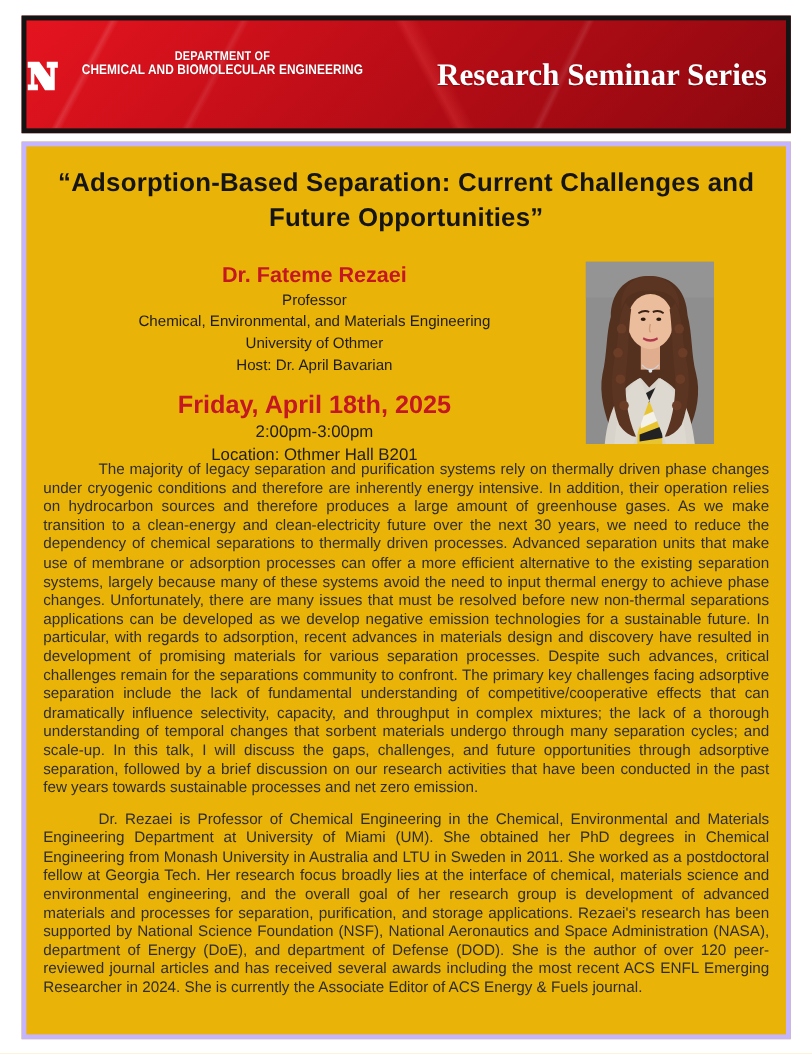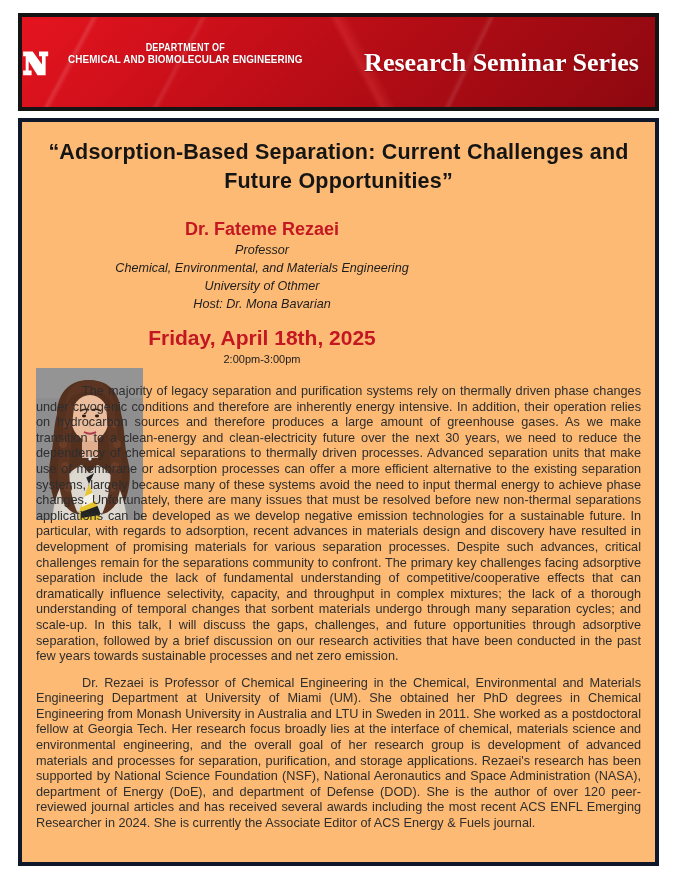--- a/index.html
+++ b/index.html
@@ -38,36 +38,36 @@
   .banner-title {
     flex:1; text-align:right; padding-right:16px;
     color:#ffffff; font-weight:bold; font-size:26px; line-height:37px;
     text-shadow:0 1px 1px rgba(0,0,0,.3);
     font-family:Liberation Serif, serif;
   }
 
   
   .content-box {
     position:absolute; left:18px; top:118px; width:641px; height:748px;
-    border:4px solid #0f172a; background:#fdba74;
+    border:4px solid #c4b5fd; background:#eab308;
     padding:12px 14px 0 14px;
   }
   .seminar-title {
     text-align:center; font-weight:bold; font-size:21.5px; line-height:29px;
     color:#151515; margin-top:4px; letter-spacing:.2px;
   }
 
   .speaker-row {
-    display:flex; margin-top:22px; height:153px;flex-direction:column;
+    display:flex; margin-top:22px; height:153px;
   }
   .speaker-col { width:452px; text-align:center; }
   .speaker-name { color:#c31722; font-weight:bold; font-size:18px; line-height:22px; }
-  .speaker-sub  { font-style:italic; font-size:12.6px; line-height:16px; color:#1d1d1d; margin-top:2px; }
+  .speaker-sub  { font-size:12.6px; line-height:16px; color:#1d1d1d; margin-top:2px; }
   .event-date   { color:#c31722; font-weight:bold; font-size:21px; line-height:22px; margin-top:15px; }
-  .event-sub    { font-size:11px; line-height:16.5px; color:#1d1d1d; margin-top:2px; }
+  .event-sub    { font-size:14px; line-height:16.5px; color:#1d1d1d; margin-top:2px; }
 
   .photo-frame { width:107px; height:152px; flex:none; }
   .photo-frame svg { display:block; width:107px; height:152px; }
 
   
   .para {
     margin-top:13px;
     font-size:12.7px; line-height:15.6px; color:#2e2e2e;
     text-align:justify; text-indent:46px;
   }
@@ -94,24 +94,25 @@
 <div class="content-box">
 
   <div class="seminar-title">“Adsorption-Based Separation: Current Challenges and Future Opportunities”</div>
 
   <div class="speaker-row">
     <div class="speaker-col">
       <div class="speaker-name">Dr. Fateme Rezaei</div>
       <div class="speaker-sub">Professor</div>
       <div class="speaker-sub">Chemical, Environmental, and Materials Engineering</div>
       <div class="speaker-sub">University of Othmer</div>
-      <div class="speaker-sub">Host: Dr. Mona Bavarian</div>
+      <div class="speaker-sub">Host: Dr. April Bavarian</div>
 
       <div class="event-date">Friday, April 18th, 2025</div>
       <div class="event-sub">2:00pm-3:00pm</div>
+      <div class="event-sub">Location: Othmer Hall B201</div>
     </div>
 
     <div class="photo-frame">
       <svg viewBox="0 0 107 152" aria-hidden="true">
         <rect width="107" height="152" fill="#8e8e8e"></rect>
         <rect width="107" height="30" fill="#949494"></rect>
 
         <path d="M53 12 C31 12 21 28 21 46 C17 60 18 78 14 94 C11 110 16 128 22 142 L30 150 L78 150 L86 140 C93 126 96 108 92 93 C88 78 89 60 85 45 C84 26 74 12 53 12 Z" fill="#54301f"></path>
 
         <rect x="46" y="66" width="16" height="24" fill="#e0ae8e"></rect>

